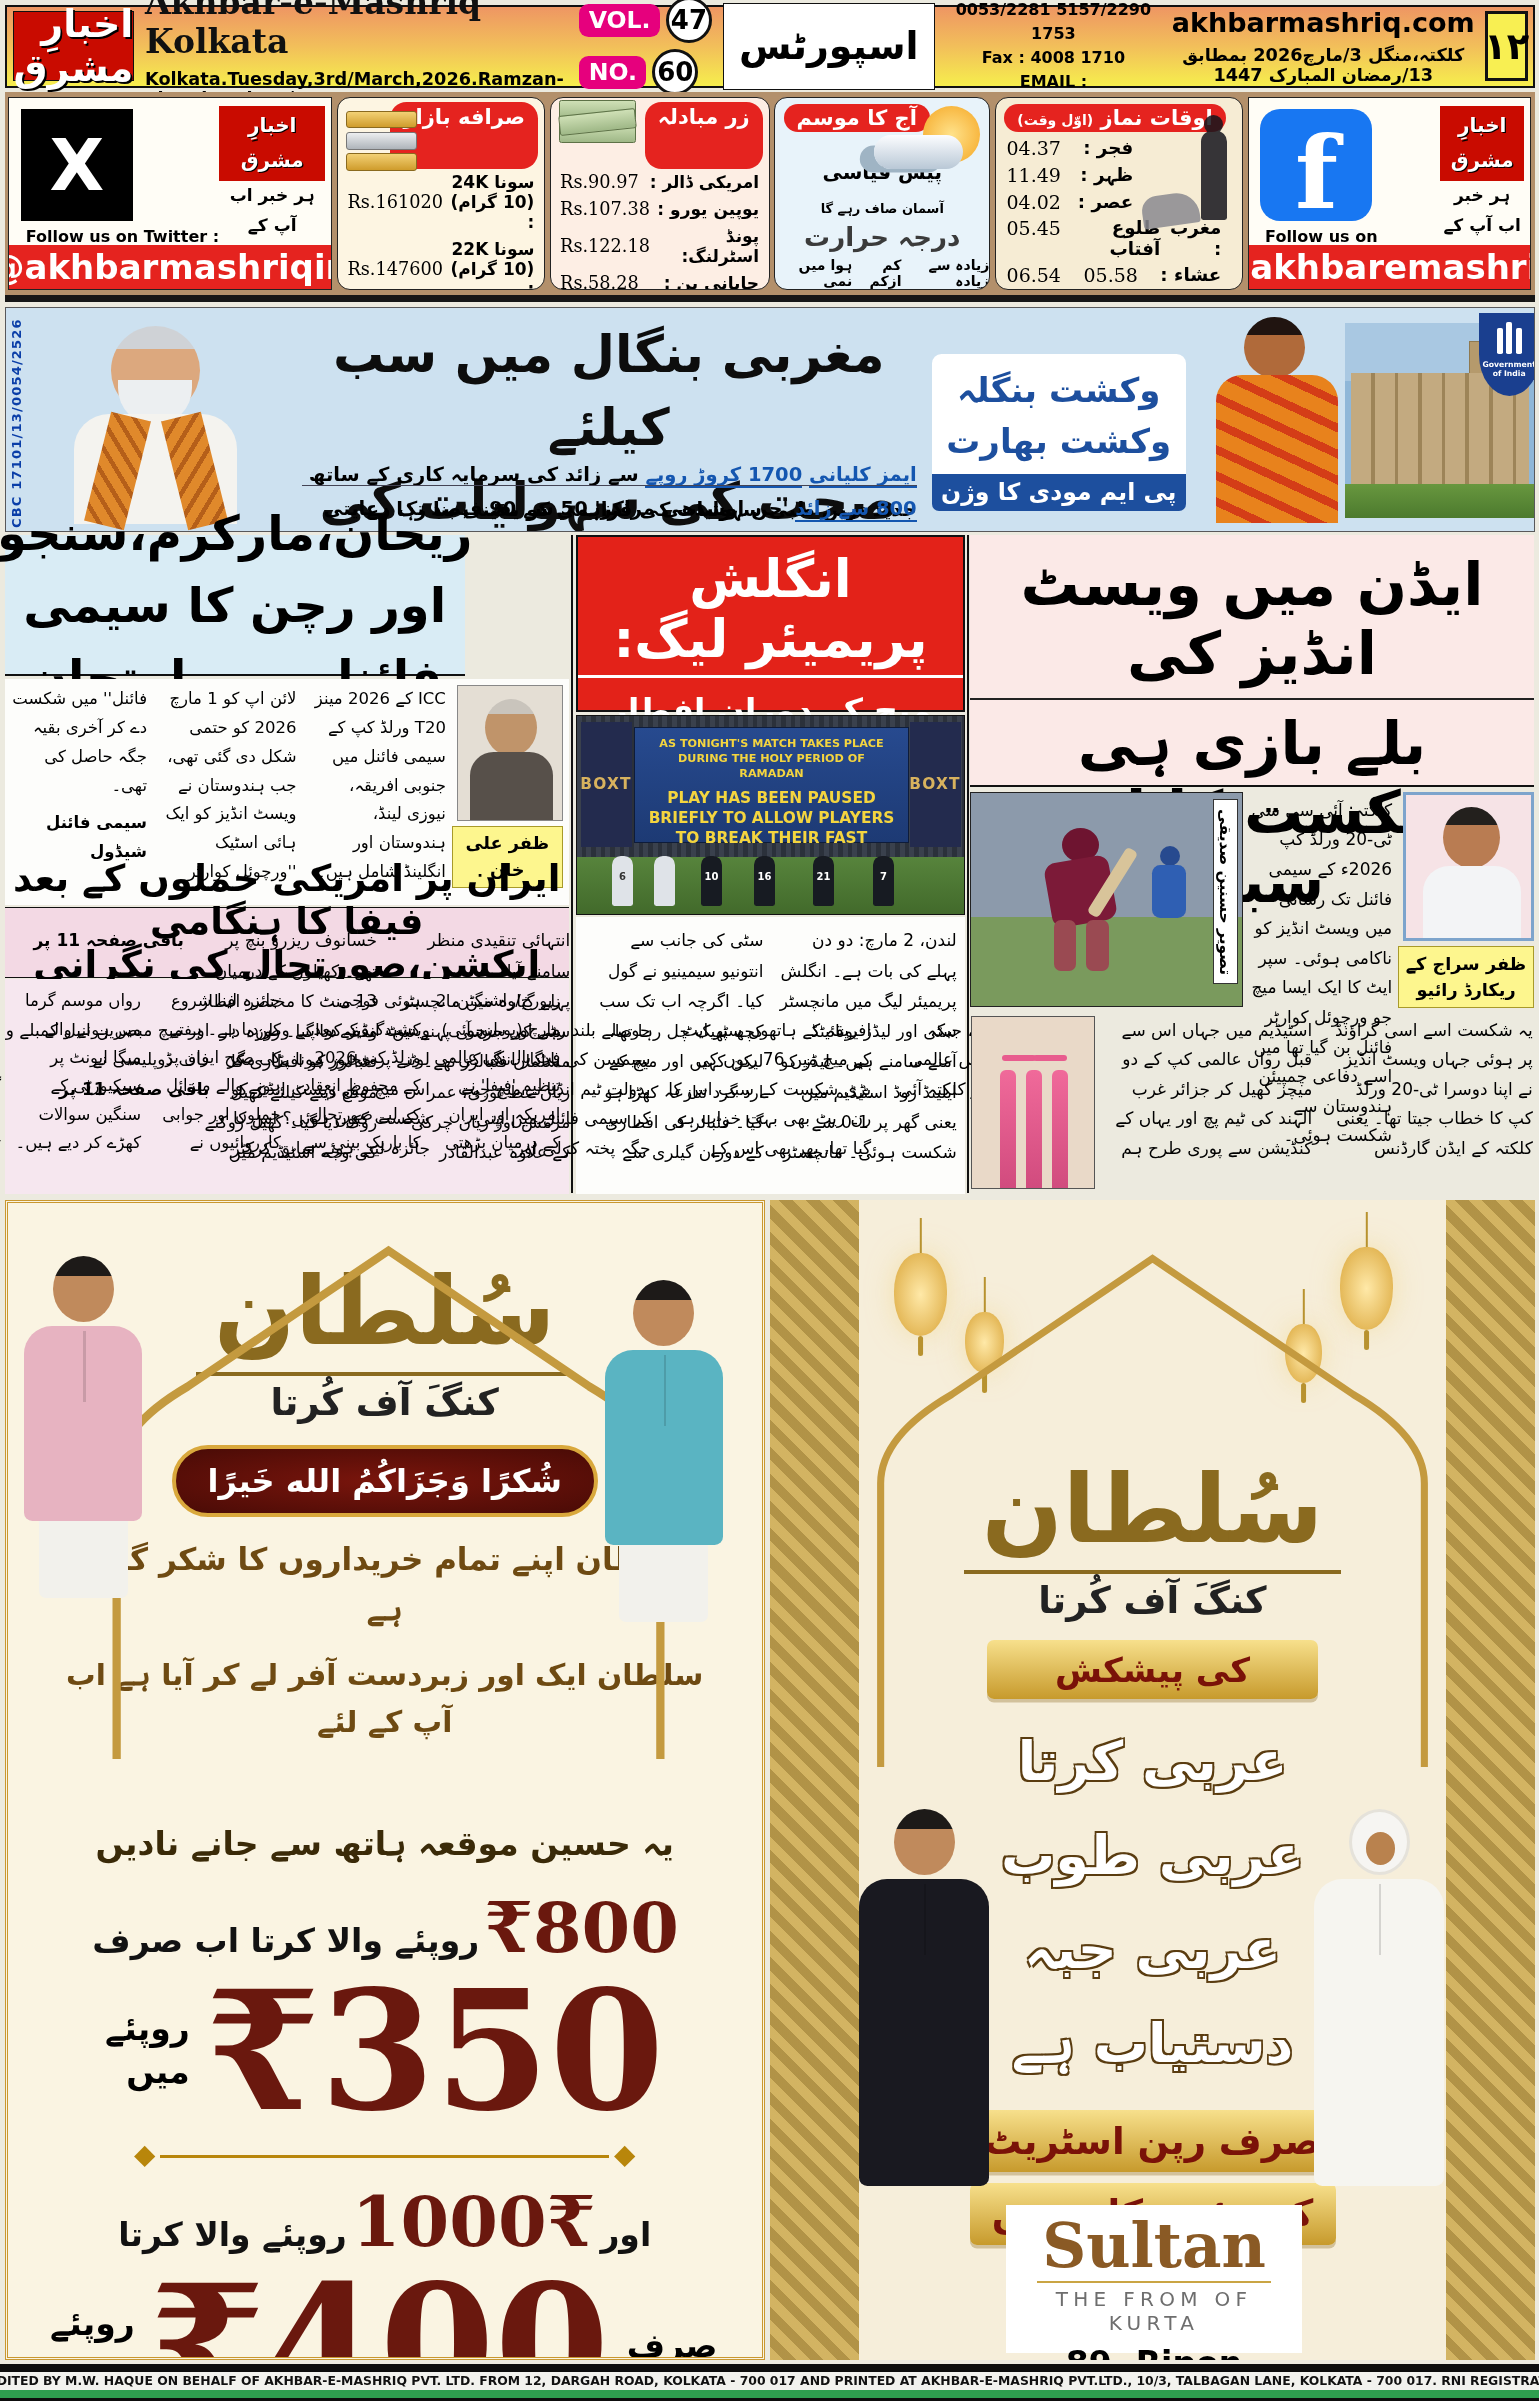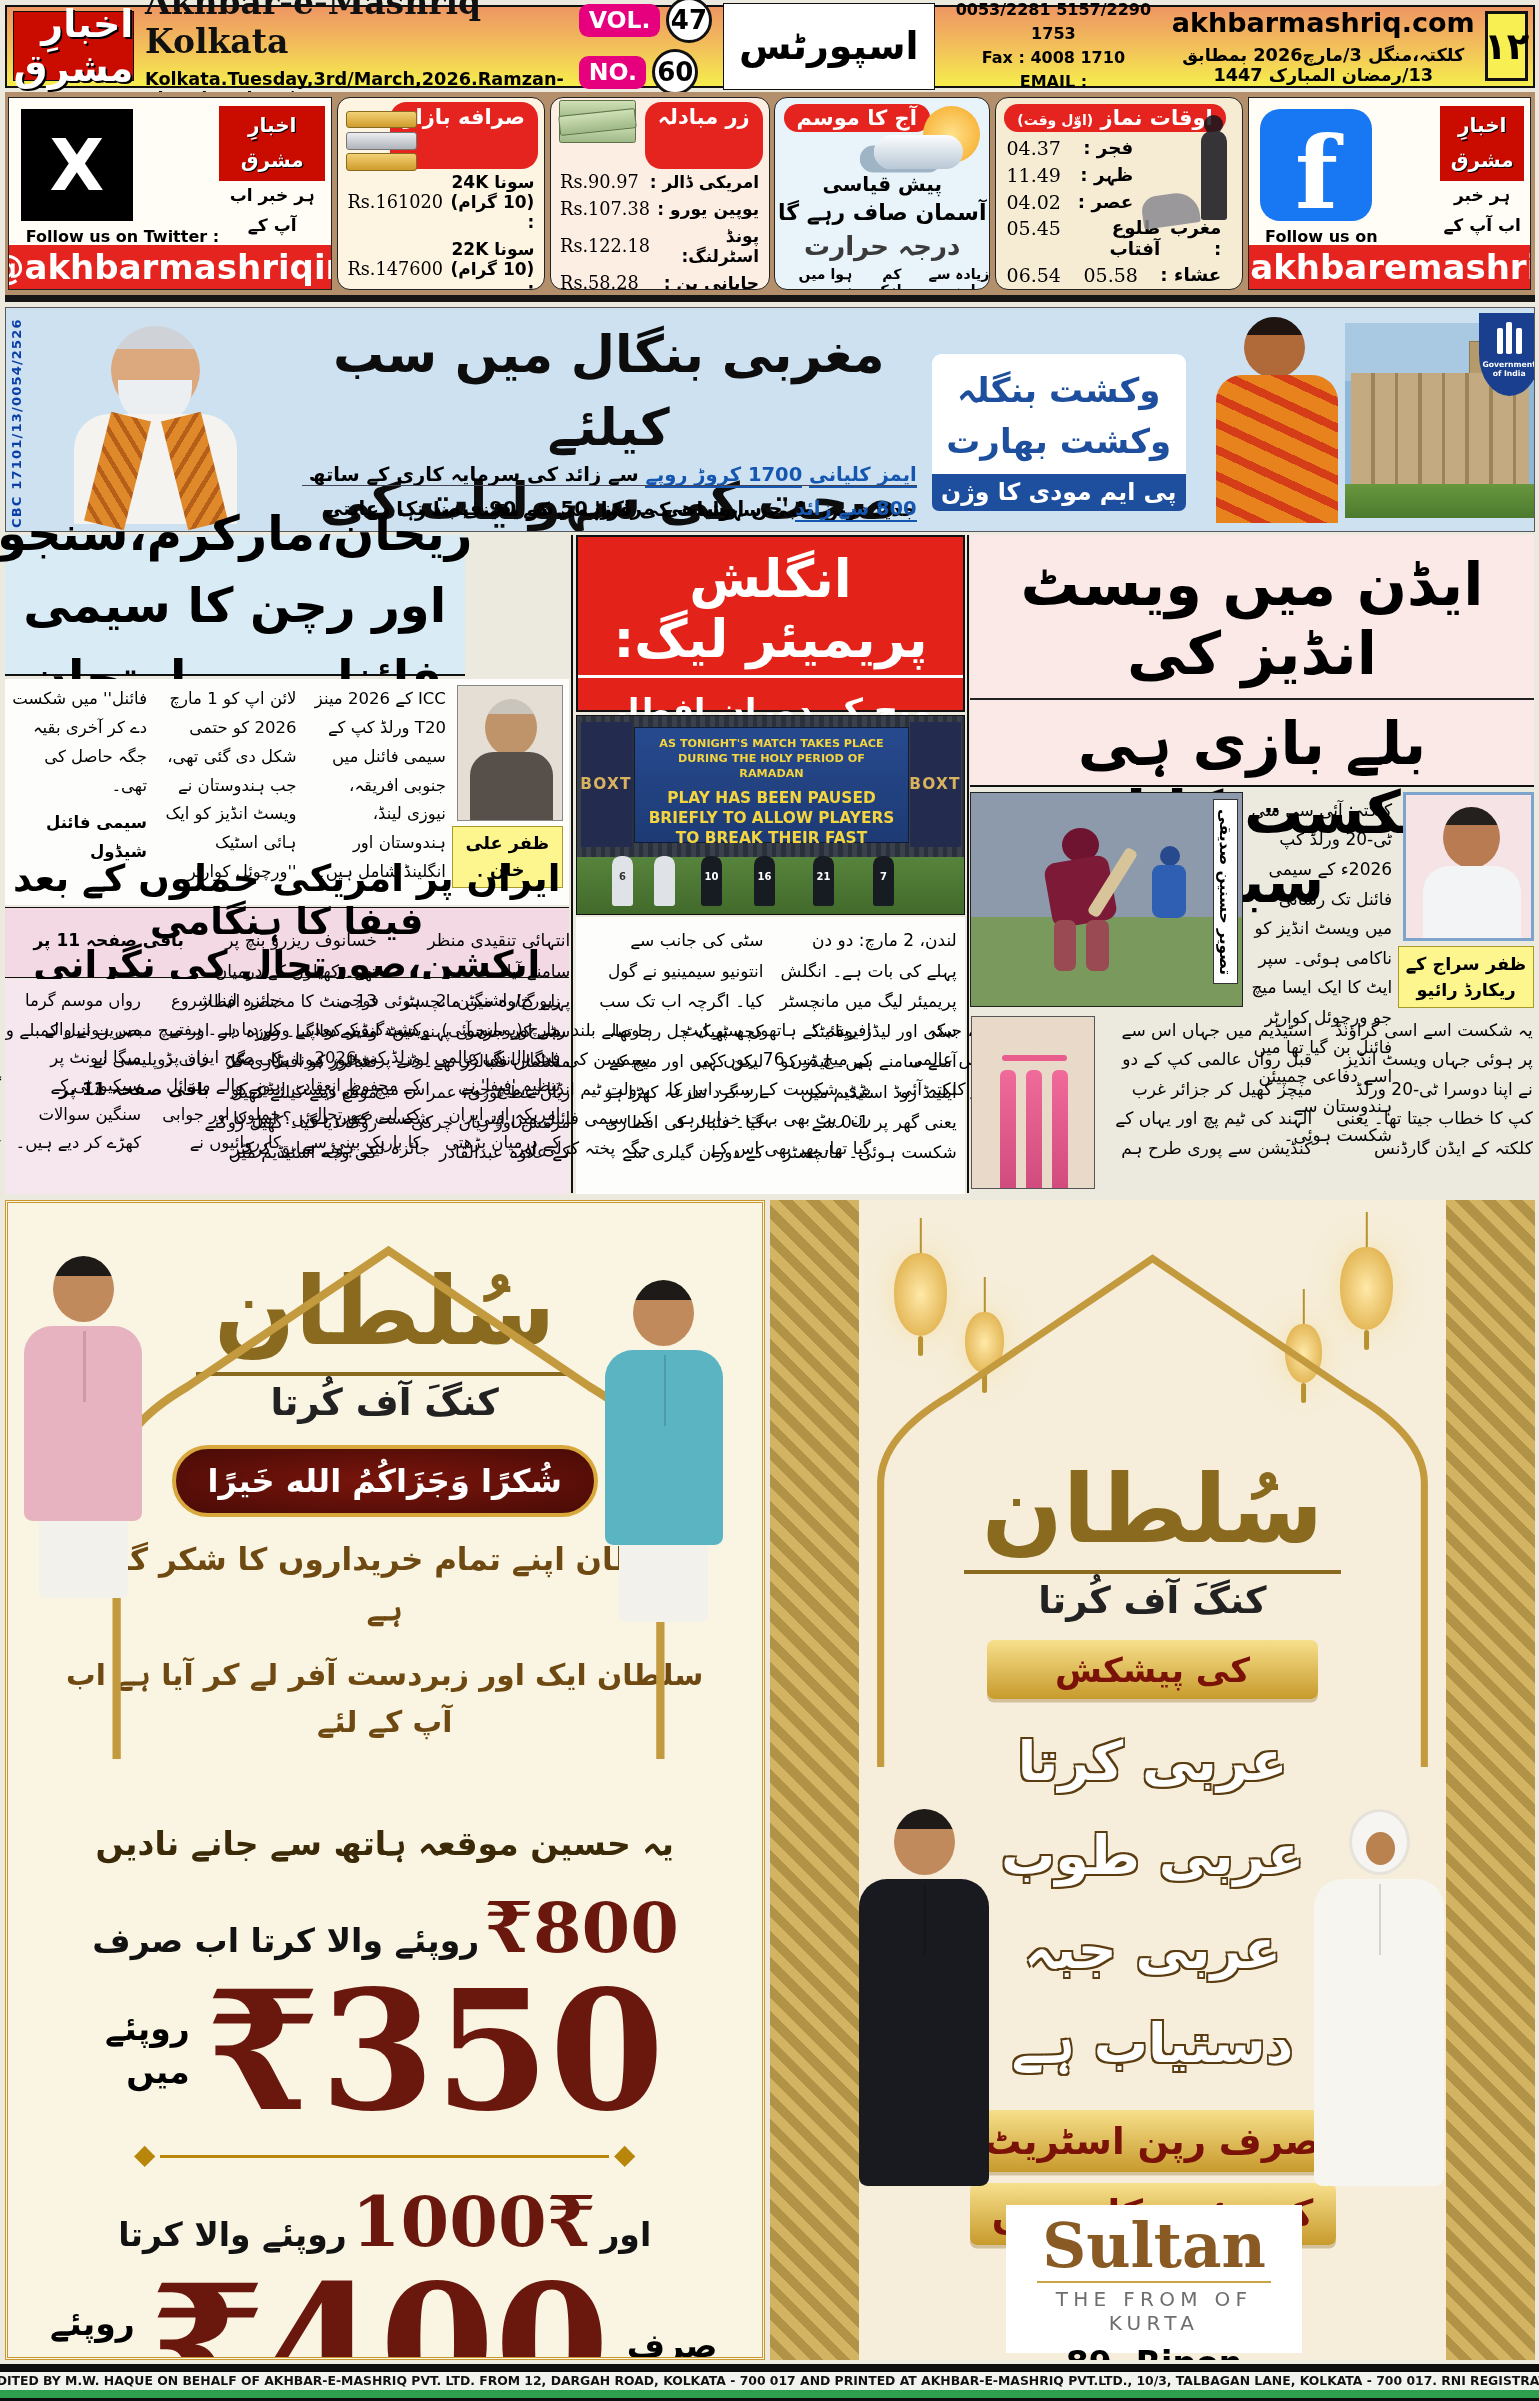--- a/index.html
+++ b/index.html
@@ -333,22 +333,22 @@
       <div class="rrow">
           <span class="rlab">جاپانی ین :</span>
           <span class="rval">Rs.58.28</span>
         </div>
     </div>
 
     <div class="ibox wbox">
       <div style="padding:5.9px 0 0 8.3px"><span class="bub">آج کا موسم</span></div>
       <div class="sun"></div>
       <div class="cloud"></div>
-      <div class="wtxt" style="font-size:20px;margin-top:40px">پیش قیاسی</div>
-      <div class="wtxt" style="font-size:22px;margin-top:4px">آسمان صاف رہے گا</div>
+      <div class="wtxt" style="font-size:20px;margin-top:28px">پیش قیاسی</div>
+      <div class="wtxt" style="font-size:13px;margin-top:17px">آسمان صاف رہے گا</div>
       <div class="wtxt" style="font-size:26px;margin-top:5.9px;color:#3b3b3b">درجہ حرارت</div>
       <div class="wcols" style="font-size:14px;margin-top:4.7px">
         <span>زیادہ سے زیادہ</span>
         <span>کم ازکم</span>
         <span>ہوا میں نمی</span>
       </div>
       <div class="wcols ser" style="font-size:20px;margin-top:3.5px;font-weight:normal">
         <span>29C</span>
         <span>18C</span>
         <span>36</span>

